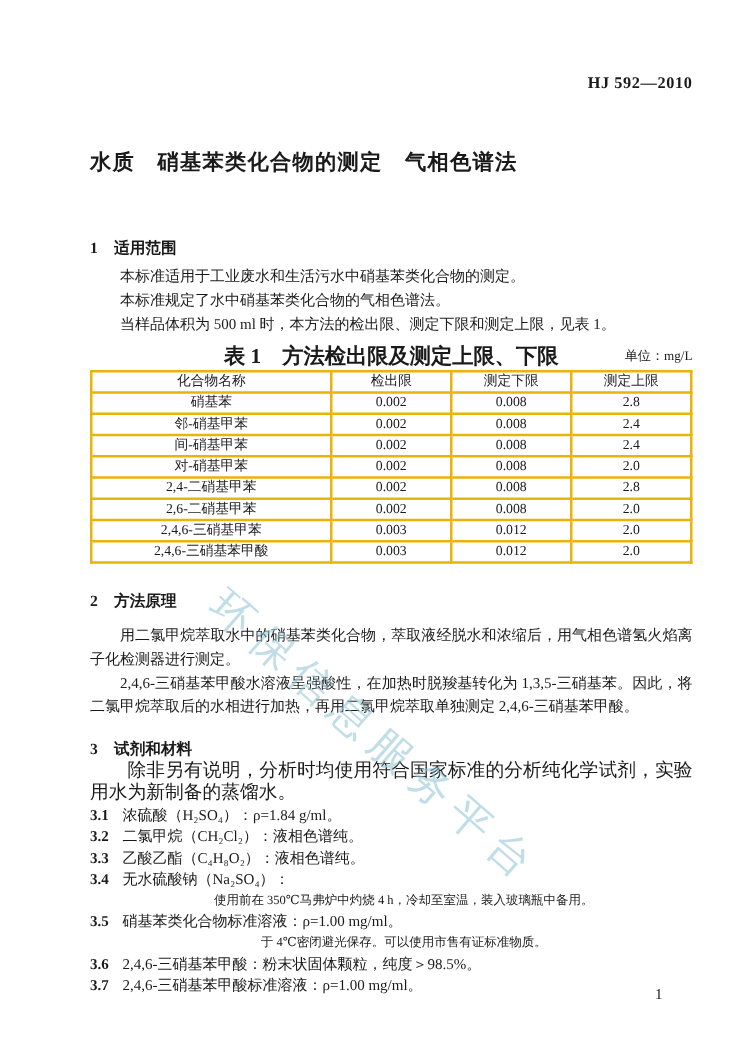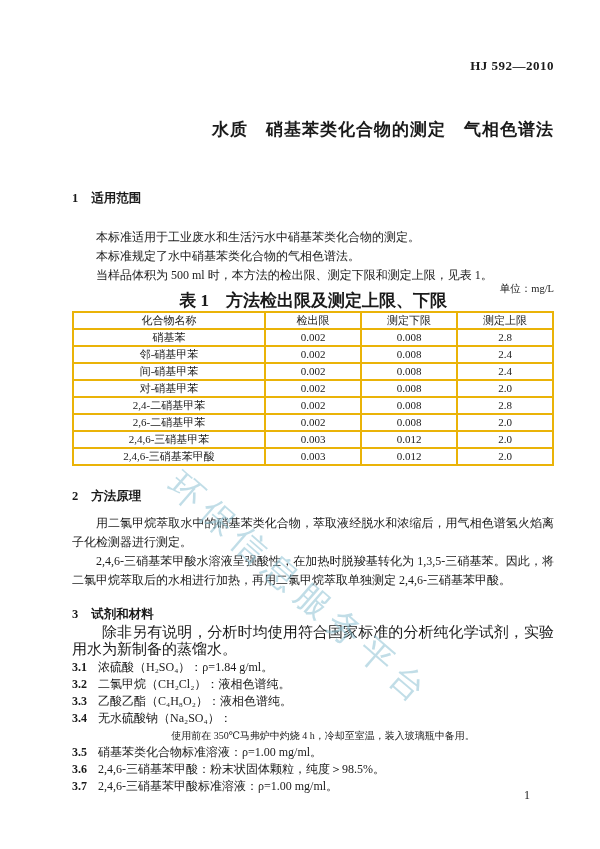--- a/index.html
+++ b/index.html
@@ -19,34 +19,34 @@
 
   .doc-number {
     text-align: right;
     font-size: 13px;
     font-weight: bold;
     letter-spacing: 0.5px;
   }
 
   .doc-title {
     margin-top: 44px;
-    text-align: right;
+    text-align: left;
     font-size: 17px;
     font-weight: bold;
     letter-spacing: 1px;
     line-height: 24px;
   }
 
   .sec-heading {
     font-size: 12.5px;
     font-weight: bold;
     line-height: 20px;
   }
   .sec-heading .h-num { margin-right: 13px; }
-  #sec1-heading { margin-top: 46px; margin-bottom: 20px; }
+  #sec1-heading { margin-top: 46px; margin-bottom: 4px; }
   #sec2-heading { margin-top: 20px; margin-bottom: 8px; }
   #sec3-heading { margin-top: 14px; margin-bottom: 0; }
 
   .body-par {
     font-size: 12px;
     line-height: 19px;
     text-indent: 2em;
     text-align: justify;
   }
 
@@ -54,21 +54,21 @@
     position: relative;
     margin-top: 8px;
     margin-bottom: 3px;
     text-align: center;
     line-height: 15px;
   }
   .caption-row .caption { font-size: 17px; font-weight: bold; margin-top: 16px; }
   .caption-row .unit {
     position: absolute;
     right: 0;
-    bottom: 12px;
+    bottom: 0;
     font-size: 10.5px;
     font-weight: normal;
     font-family: Liberation Serif, serif;
   }
 
   table.det-table {
     width: 100%;
     border-collapse: collapse;
     font-size: 11px;
   }
@@ -238,20 +238,21 @@
   <div class="reagent-item">
     <span class="num">3.3</span><span>乙酸乙酯（C₄H₈O₂）：液相色谱纯。</span>
   </div>
   <div class="reagent-item">
     <span class="num">3.4</span><span>无水硫酸钠（Na₂SO₄）：</span>
   </div>
   <p class="reagent-detail">使用前在 350℃马弗炉中灼烧 4 h，冷却至室温，装入玻璃瓶中备用。</p>
   <div class="reagent-item">
     <span class="num">3.5</span><span>硝基苯类化合物标准溶液：ρ=1.00 mg/ml。</span>
   </div>
+  <p class="reagent-detail">于 4℃密闭避光保存。可以使用市售有证标准物质。</p>
   <div class="reagent-item">
     <span class="num">3.6</span><span>2,4,6-三硝基苯甲酸：粉末状固体颗粒，纯度＞98.5%。</span>
   </div>
   <div class="reagent-item">
     <span class="num">3.7</span><span>2,4,6-三硝基苯甲酸标准溶液：ρ=1.00 mg/ml。</span>
   </div>
 
   <div class="page-number">1</div>
 
 </div>

